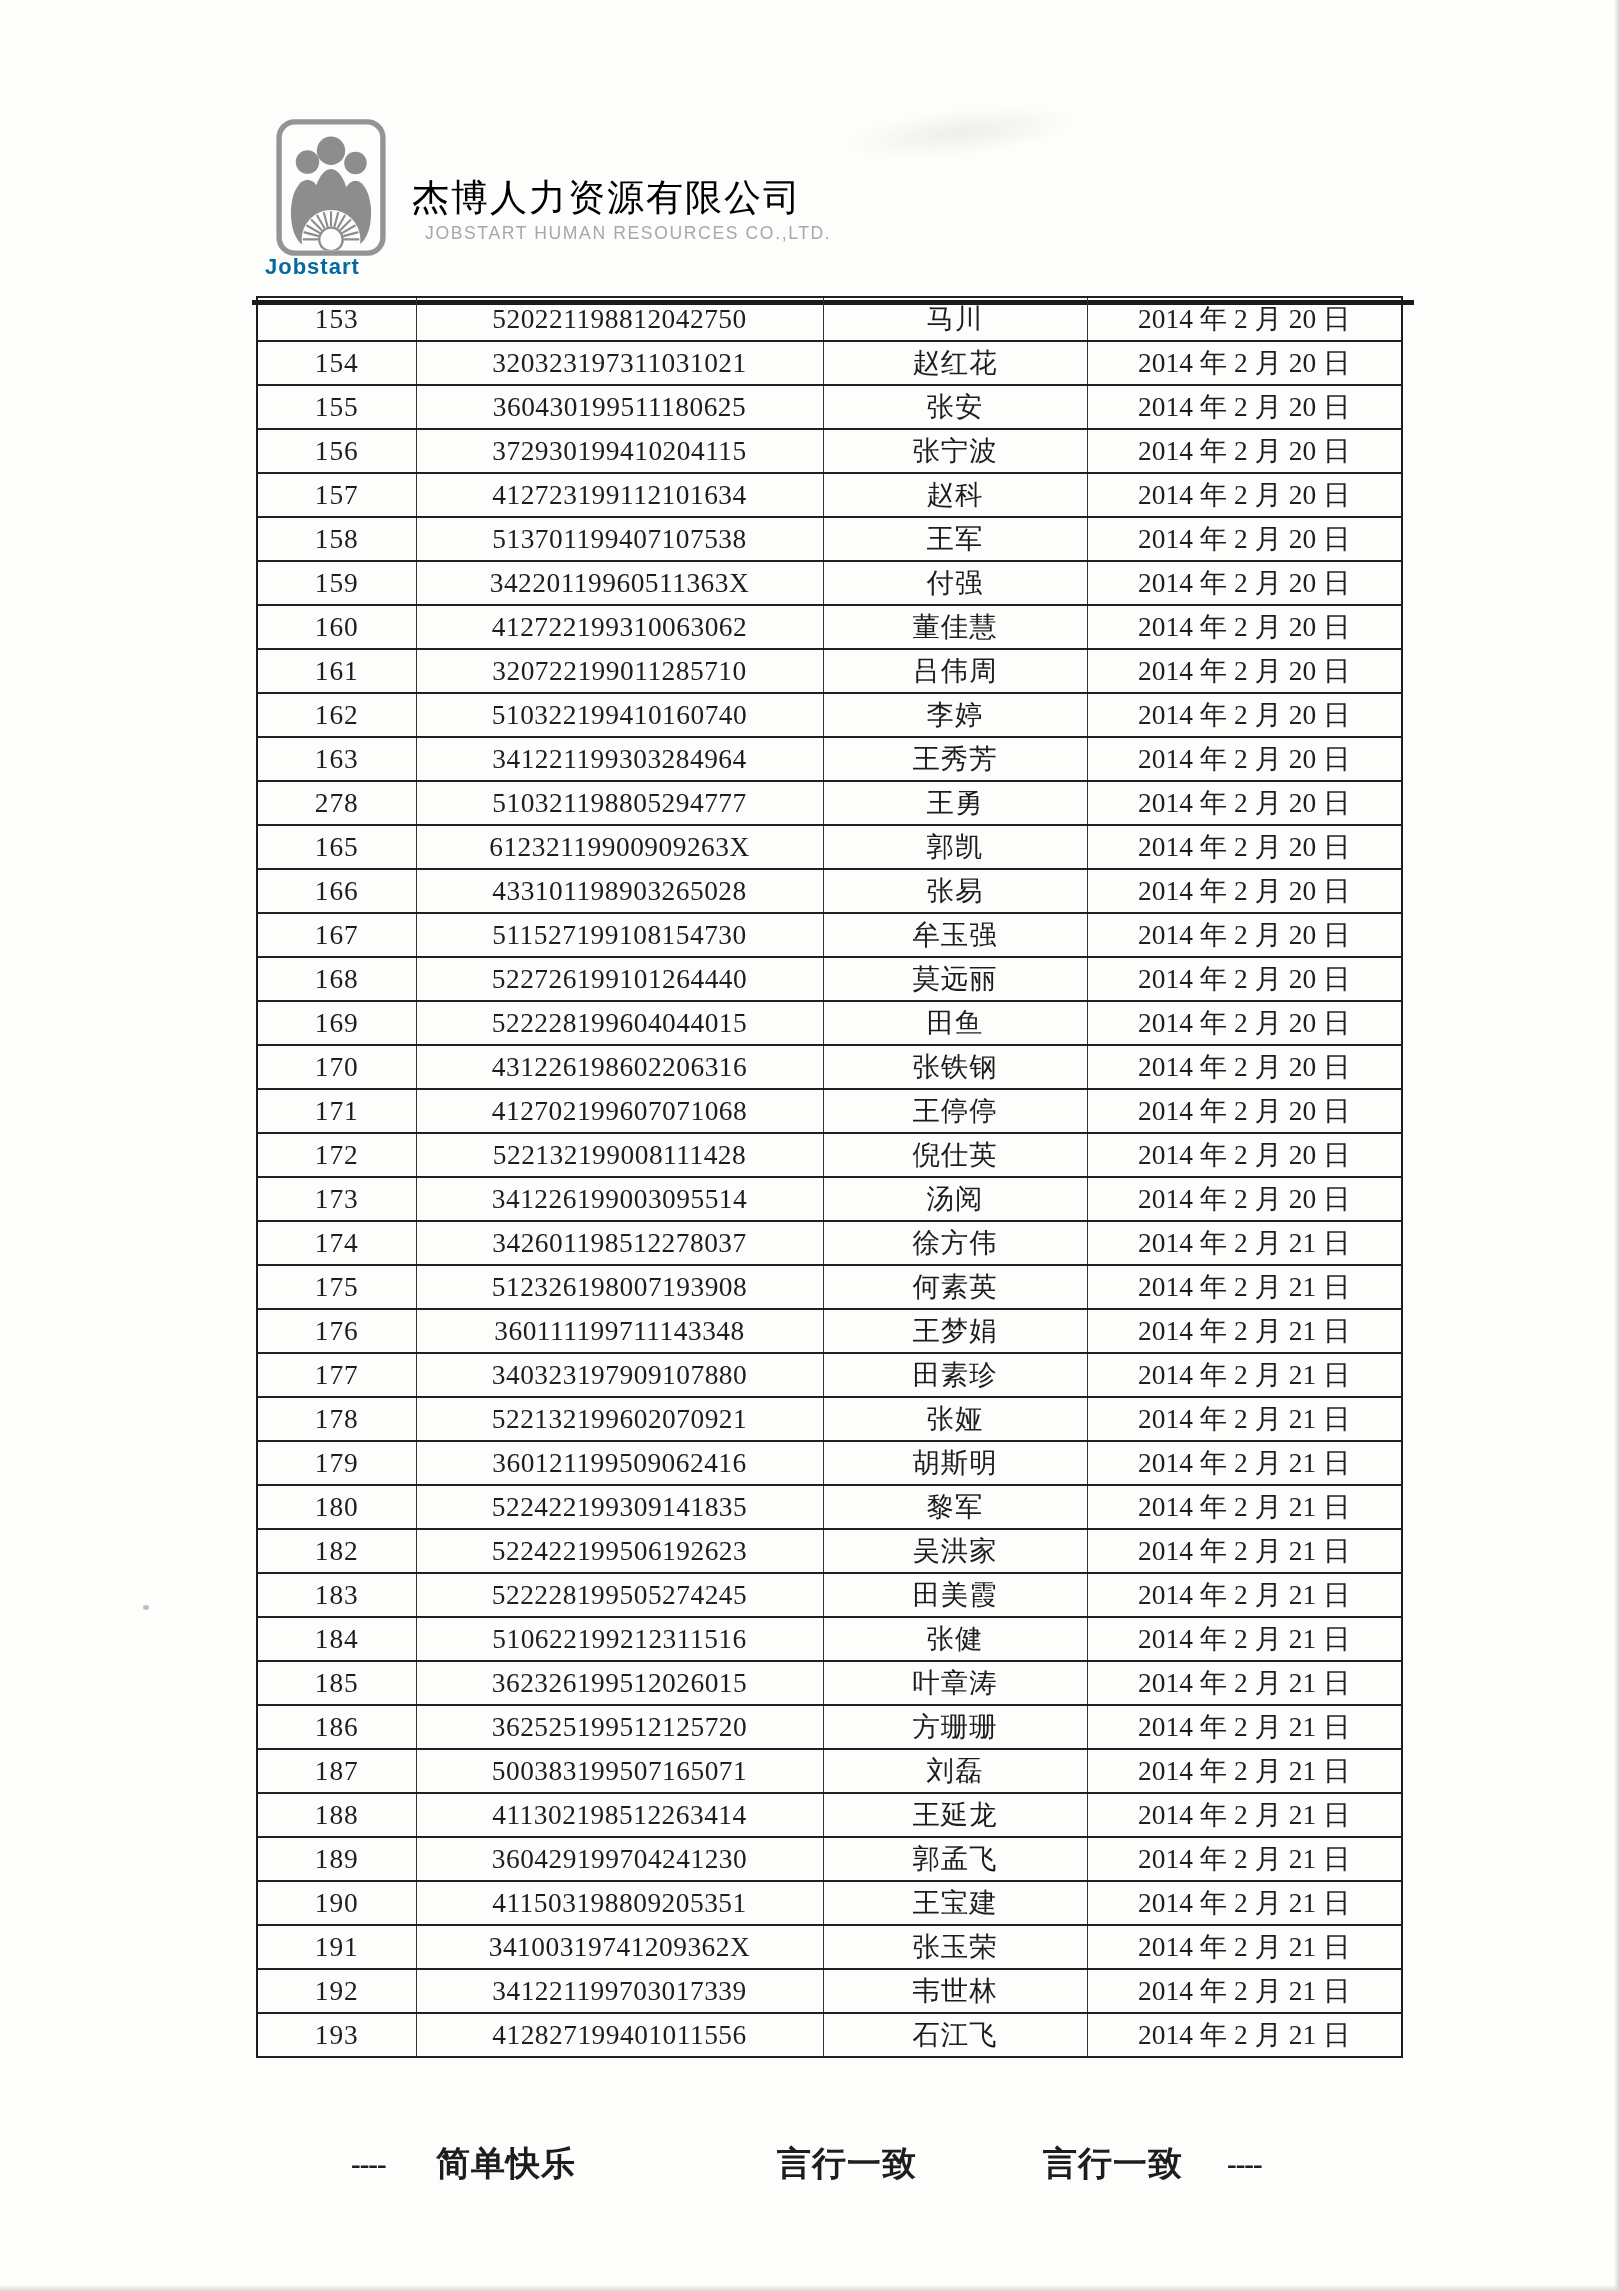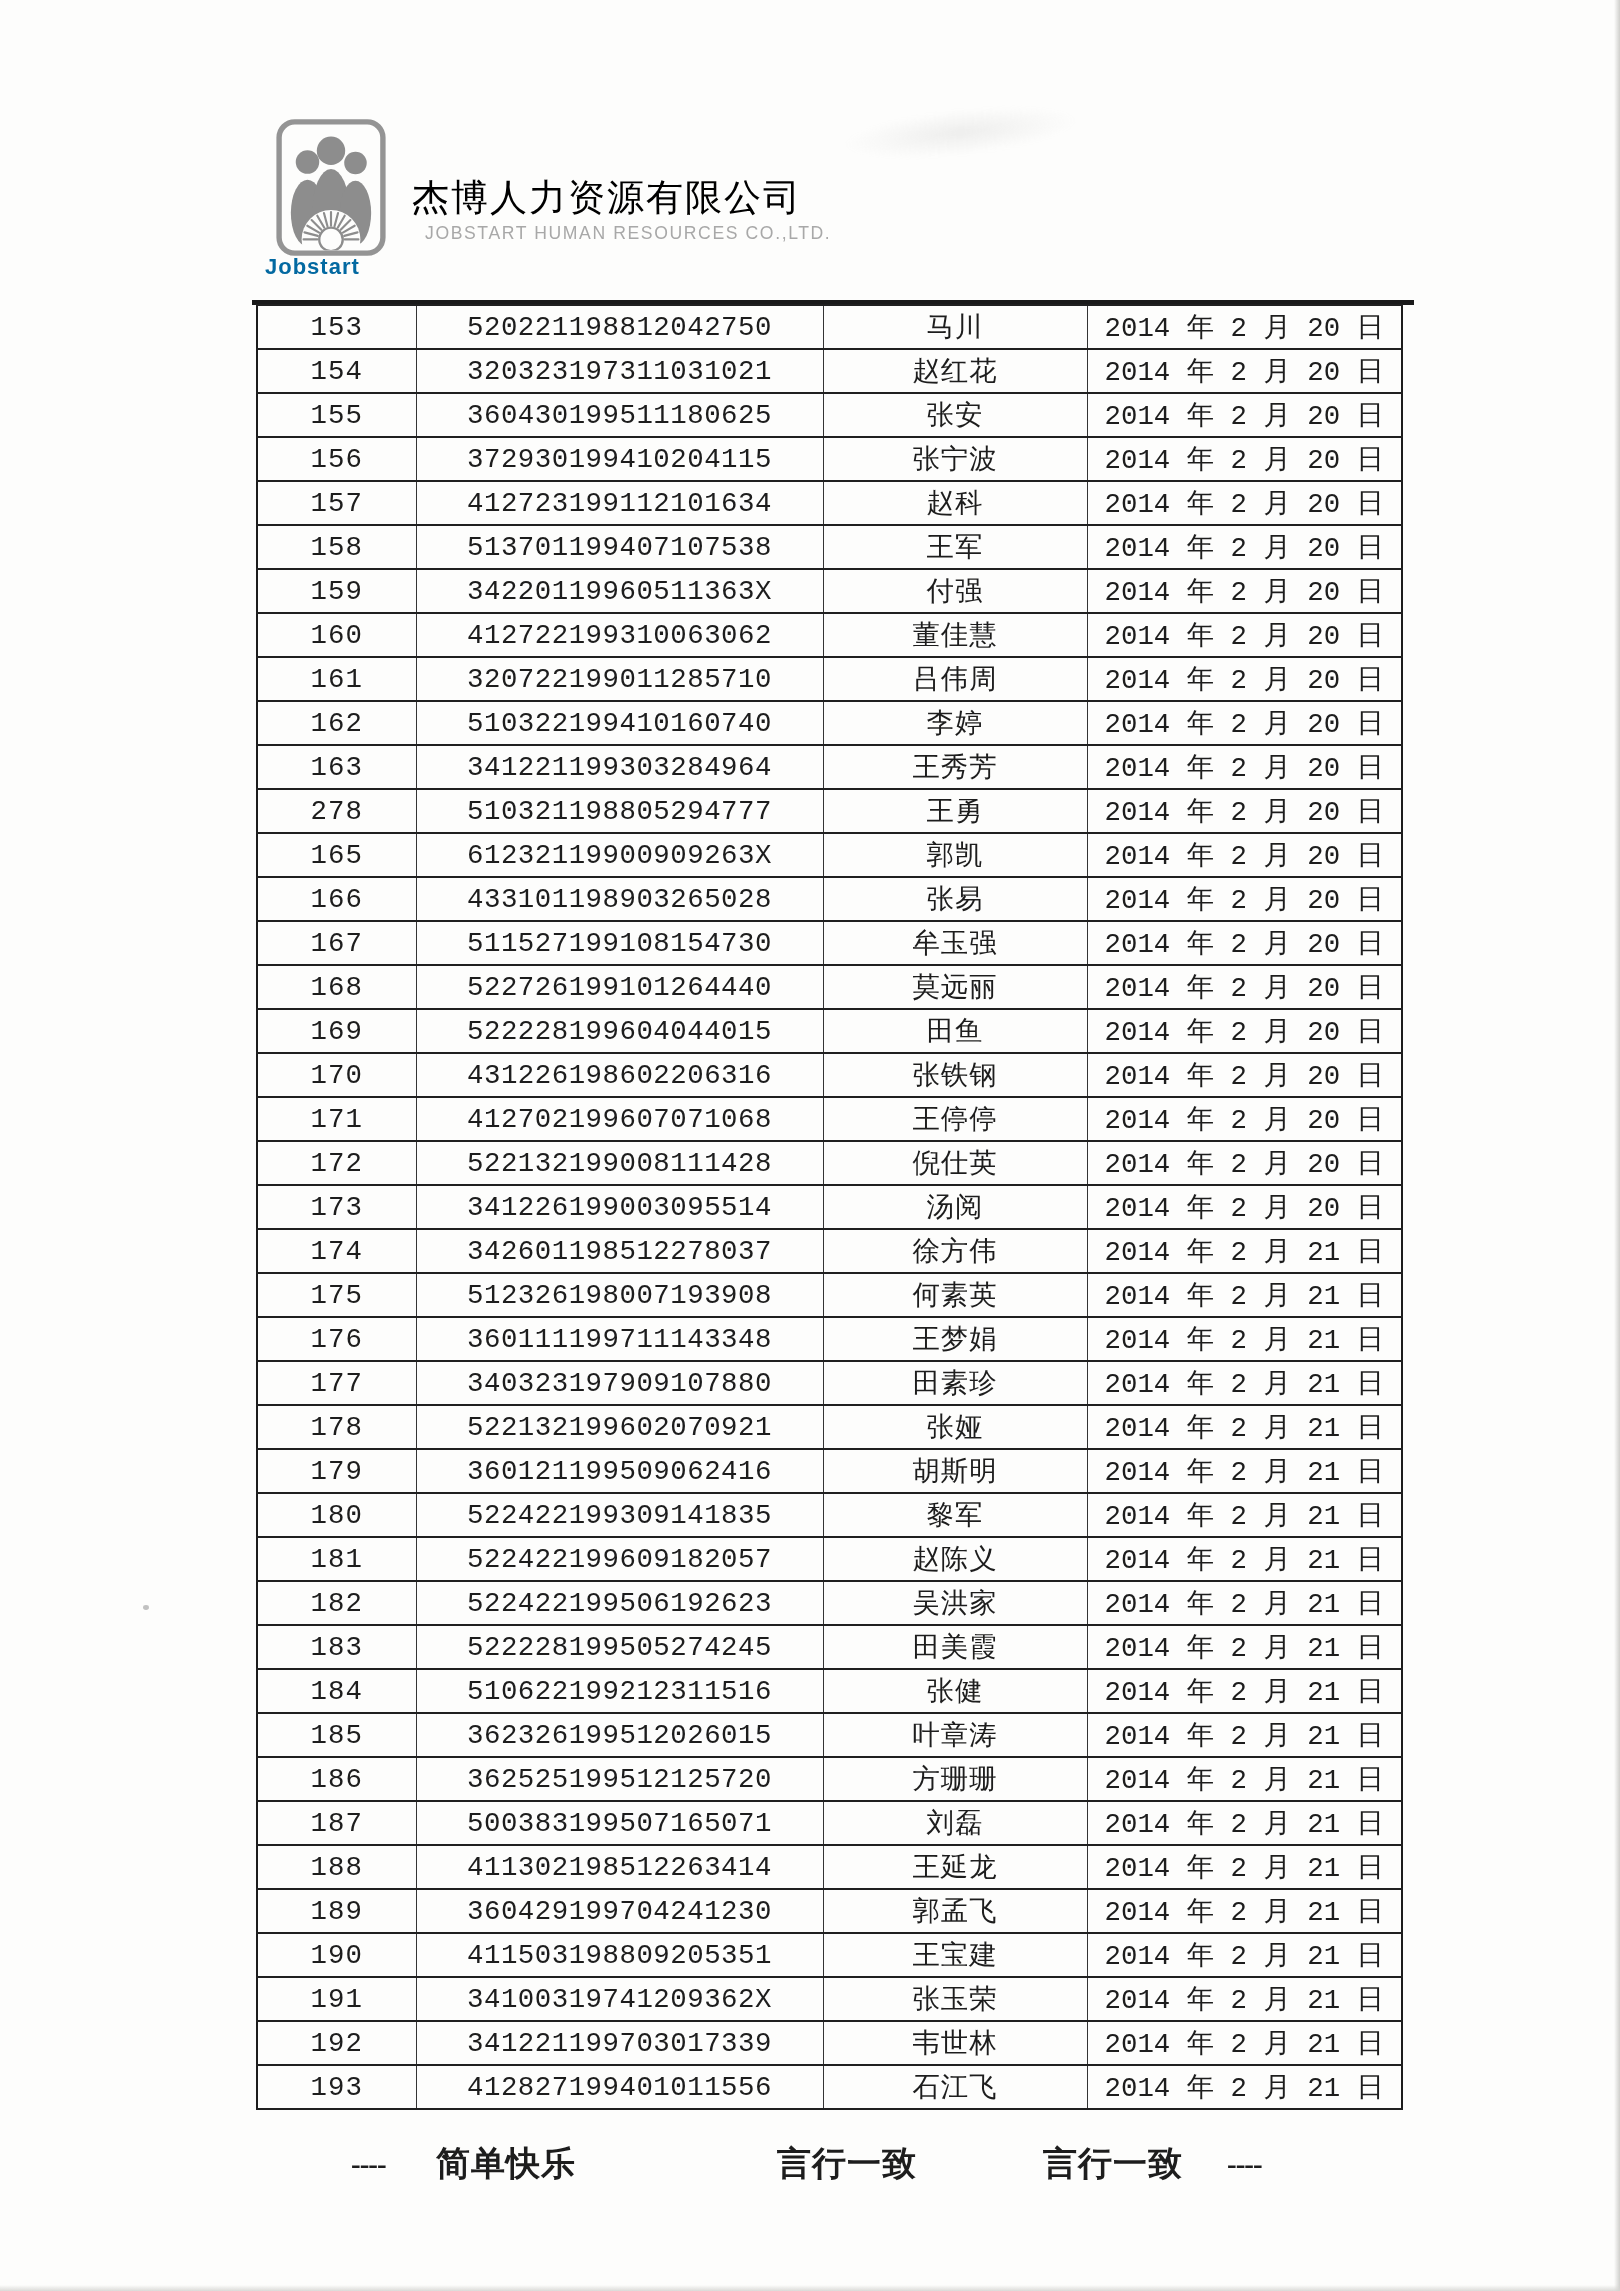--- a/index.html
+++ b/index.html
@@ -36,24 +36,23 @@
     position: absolute; left: 843px; top: 110px; width: 235px; height: 45px;
     background: radial-gradient(ellipse at center, rgba(170,170,170,0.18), rgba(170,170,170,0) 70%);
     transform: rotate(-6deg); filter: blur(2px);
   }
   .header-divider {
     position: absolute; left: 252px; top: 300px;
     width: 1162px; height: 4.9px; background: #1a1a1a;
   }
   
   table.roster {
-    position: absolute; left: 256px; top: 304px;
+    position: absolute; left: 256px; top: 296px;
     border-collapse: collapse; table-layout: fixed;
     width: 1144px;
-    font-family: Liberation Mono, monospace;
   }
   table.roster td {
     height: 42px; padding: 0;
     border-top: 2.2px solid #202020;
     border-bottom: 2.2px solid #202020;
     border-left: 1.5px solid #343434;
     border-right: 1.5px solid #343434;
     text-align: center; vertical-align: middle;
     font-size: 27.4px; color: #1d1d1d;
     white-space: nowrap; overflow: hidden;
@@ -308,26 +307,20 @@
           <td class="col-name">胡斯明</td>
           <td class="col-date">2014 年 2 月 21 日</td>
         </tr>
         <tr>
           <td class="col-serial">180</td>
           <td class="col-id_number">522422199309141835</td>
           <td class="col-name">黎军</td>
           <td class="col-date">2014 年 2 月 21 日</td>
         </tr>
         <tr>
-          <td class="col-serial">181</td>
-          <td class="col-id_number">522422199609182057</td>
-          <td class="col-name">赵陈义</td>
-          <td class="col-date">2014 年 2 月 21 日</td>
-        </tr>
-        <tr>
           <td class="col-serial">182</td>
           <td class="col-id_number">522422199506192623</td>
           <td class="col-name">吴洪家</td>
           <td class="col-date">2014 年 2 月 21 日</td>
         </tr>
         <tr>
           <td class="col-serial">183</td>
           <td class="col-id_number">522228199505274245</td>
           <td class="col-name">田美霞</td>
           <td class="col-date">2014 年 2 月 21 日</td>

